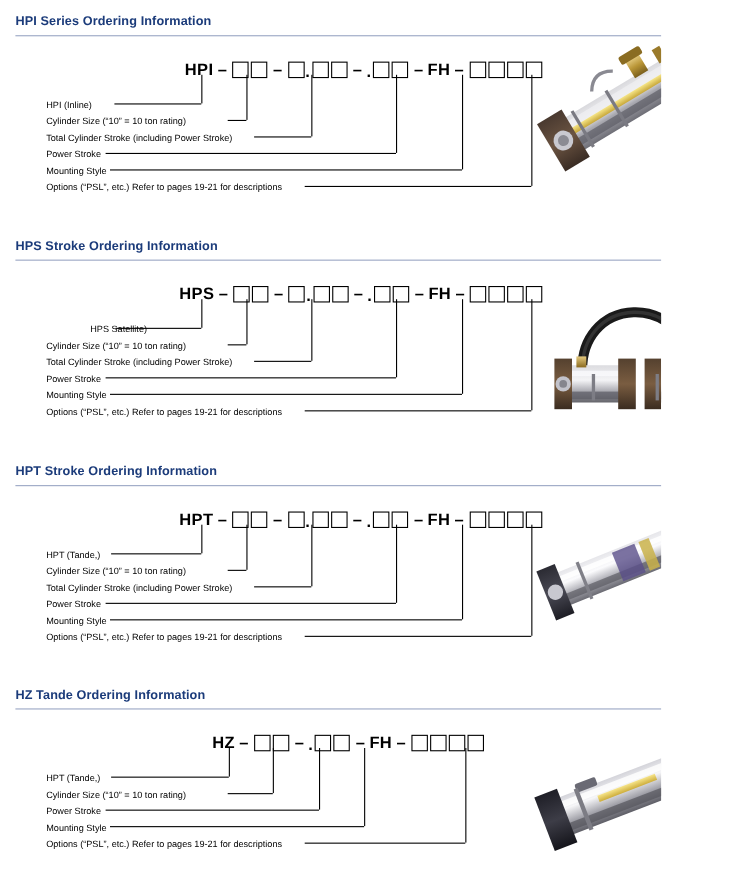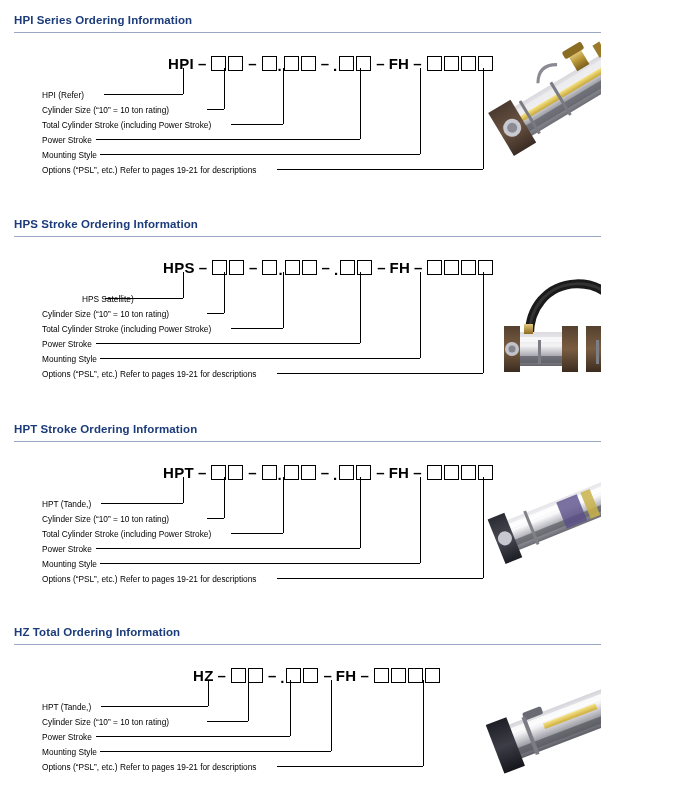--- a/index.html
+++ b/index.html
@@ -141,21 +141,21 @@
       </span>
     </div>
 
     <div class="lead-v" style="left:183px; top:54px; height:26px;"></div>
     <div class="lead-v" style="left:224px; top:54px; height:41px;"></div>
     <div class="lead-v" style="left:283px; top:54px; height:56px;"></div>
     <div class="lead-v" style="left:360px; top:54px; height:71px;"></div>
     <div class="lead-v" style="left:420px; top:54px; height:86px;"></div>
     <div class="lead-v" style="left:483px; top:54px; height:101px;"></div>
 
-    <div class="callout" style="left:42px; top:77px;">HPI (Refer)</div>
+    <div class="callout" style="left:42px; top:77px;">HPI (Inline)</div>
     <div class="lead-h" style="left:104px; top:80px; width:79px;"></div>
 
     <div class="callout" style="left:42px; top:92px;">Cylinder Size (“10” = 10 ton rating)</div>
     <div class="lead-h" style="left:207px; top:95px; width:17px;"></div>
 
     <div class="callout" style="left:42px; top:107px;">Total Cylinder Stroke (including Power Stroke)</div>
     <div class="lead-h" style="left:231px; top:110px; width:52px;"></div>
 
     <div class="callout" style="left:42px; top:122px;">Power Stroke</div>
     <div class="lead-h" style="left:96px; top:125px; width:264px;"></div>
@@ -404,21 +404,21 @@
           <circle cx="13" cy="68" r="7" fill="#c8c8d0"></circle>
           <rect x="40" y="50" width="3" height="36" fill="#808088"></rect>
           <rect x="130" y="50" width="3" height="36" fill="#808088"></rect>
           <rect x="170" y="62" width="12" height="10" fill="#9a9aa2"></rect>
         </g>
       </svg>
     </div>
   </div>
 
   <div class="section" style="top:626px;">
-    <div class="sec-title">HZ  Total Ordering Information</div>
+    <div class="sec-title">HZ  Tande Ordering Information</div>
     <div class="rule" style="top:18px;"></div>
 
     <div class="codeline" style="left:193px; top:38px;">
       <span class="code-prefix">HZ</span>
       <span class="dash">–</span>
       <span class="grp">
         <span class="bx"></span>
         <span class="bx"></span>
       </span>
       <span class="dash">–</span>

